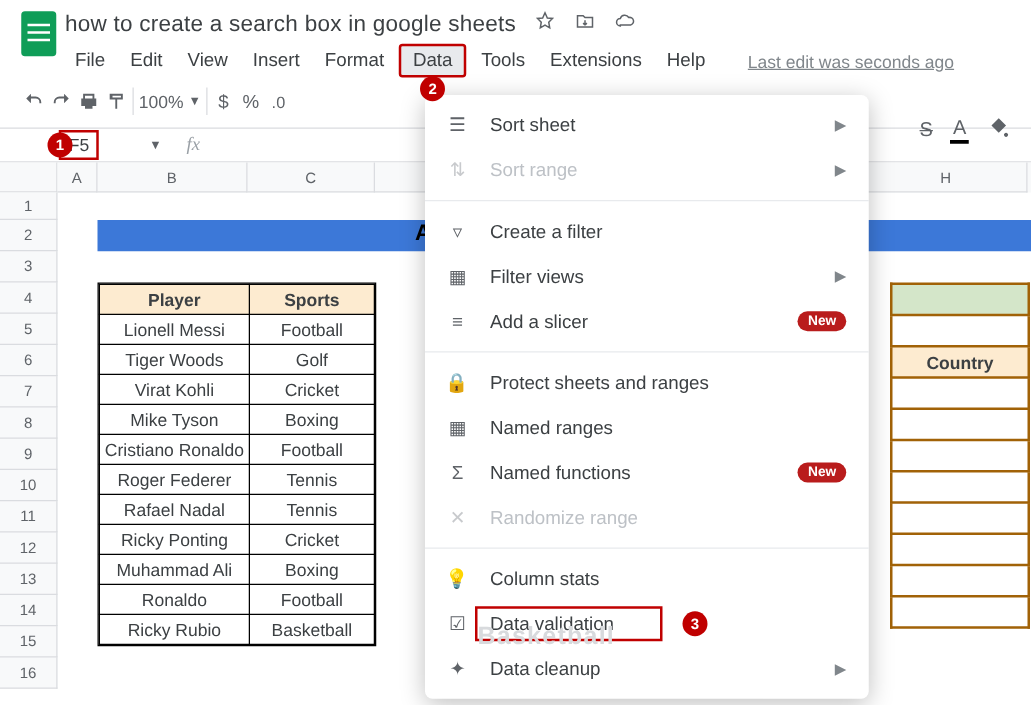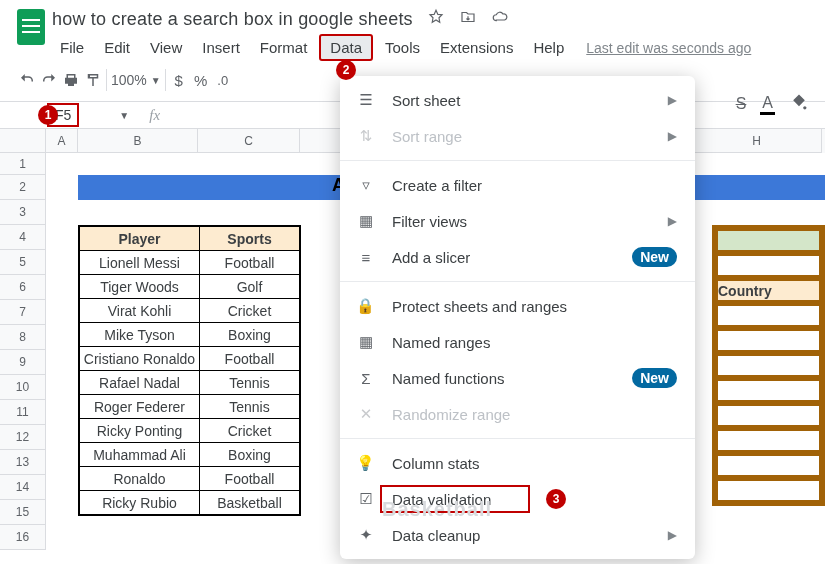--- a/index.html
+++ b/index.html
@@ -17,21 +17,21 @@
   .doc-name-row { display:flex; align-items:center; gap:14px; }
   .doc-name { font-size:18px; color:#3c4043; letter-spacing:.2px;}
   .doc-icons { display:flex; gap:14px; color:#5f6368;}
   .doc-icons svg{ width:18px; height:18px; fill:none; stroke:#5f6368; stroke-width:1.6;}
   .menu-bar { display:flex; gap:4px; margin-top:4px; align-items:center;}
   .menu-item { padding:4px 8px; font-size:15px; color:#3c4043; border-radius:3px; cursor:pointer;}
   .menu-item.boxed { border:2px solid #c00000; background:#e8eaed; padding:3px 9px; position:relative;}
   .badge-num { position:absolute; width:20px; height:20px; border-radius:50%; background:#c00000; color:#fff;
      font-size:12px; font-weight:bold; display:flex; align-items:center; justify-content:center; z-index:30;}
   .badge-2 { top:24px; left:50%; transform:translateX(-50%);}
-  .last-edit { font-size:14px; color:#80868b; text-decoration:underline; margin-left:10px;}
+  .last-edit { font-size:14px; color:#80868b; text-decoration:underline; margin-left:22px;}
   
   .toolbar { display:flex; align-items:center; gap:4px; padding:8px 14px 10px 18px; color:#5f6368;}
   .tool-ico { width:18px; height:18px; display:flex; align-items:center; justify-content:center;}
   .tool-ico svg { width:18px; height:18px; fill:#5f6368;}
   .zoom { font-size:14px; display:flex; align-items:center; gap:4px;}
   .sep { width:1px; height:22px; background:#dadce0;}
   .toolbar-right-gap { flex:1; }
   
   .formula-bar { display:flex; align-items:center; height:28px; border-top:1px solid #dadce0; border-bottom:1px solid #dadce0;}
   .name-box-wrap { display:flex; align-items:center; position:relative; padding:0 4px;}
@@ -54,37 +54,37 @@
   .tbl { position:absolute; left:32px; top:72px; border:1px solid #000; }
   .tbl table { border-collapse:collapse;}
   .tbl th, .tbl td { border:1px solid #000; font-size:14px; text-align:center; height:24px;}
   .tbl th { background:#fdebd0; font-weight:bold; width:120px;}
   .tbl td.player { width:120px;margin-top:40px;}
   .tbl td.sport { width:100px;}
   .tbl th.sport { width:100px;}
   
   .country-tbl { position:absolute; left:666px; top:72px; }
   .country-tbl table { border-collapse:collapse;}
-  .country-tbl td, .country-tbl th { border:6px solid #a16207; width:110px; height:25px; font-size:14px; text-align:left;}
+  .country-tbl td, .country-tbl th { border:2px solid #a16207; width:110px; height:25px; font-size:14px; text-align:center;}
   .country-tbl .hdr { background:#fdebd0; font-weight:bold;}
   .country-tbl .ghdr { background:#d4e6c9; height:25px;}
   
   .title-strip { position:absolute; left:32px; top:22px; right:0; height:25px; background:#3c78d8;}
   .title-letter { position:absolute; left:286px; top:22px; font-size:18px; font-weight:bold; color:#000;}
   
   .dropdown { position:absolute; left:340px; top:76px; width:355px; background:#fff; border-radius:6px;
      box-shadow:0 4px 20px rgba(0,0,0,.25); padding:6px 0; z-index:20;}
   .dd-item { display:flex; align-items:center; height:36px; padding:0 18px 0 16px; gap:16px; font-size:15px; color:#3c4043; cursor:pointer;}
   .dd-item.disabled { color:#bdc1c6;}
   .dd-item .dd-ico { width:20px; display:flex; justify-content:center; color:#5f6368;}
   .dd-item.disabled .dd-ico { color:#c8cacd;}
   .dd-item .dd-label { flex:1;}
   .dd-item .arrow { color:#80868b; font-size:12px;}
   .dd-div { height:1px; background:#e8eaed; margin:6px 0;}
-  .new-pill { background:#0369a1; color:#fff; font-size:14px; font-weight:bold; padding:2px 8px; border-radius:10px;text-align:center;}
+  .new-pill { background:#b91c1c; color:#fff; font-size:11px; font-weight:bold; padding:2px 8px; border-radius:10px;text-align:center;}
   .dd-item.boxed2 { position:relative; }
   .dd-item.boxed2 .boxed-frame { position:absolute; left:40px; top:4px; width:150px; height:28px; border:2px solid #c00000;}
   .badge-3 { position:absolute; left:206px; top:50%; transform:translateY(-50%);}
   .watermark { position:absolute; left:42px; bottom:38px; font-size:20px; color:#d8dadd; font-weight:600; letter-spacing:1px; pointer-events:none;}
   
   .rt-tools { position:absolute; right:16px; top:92px; display:flex; gap:14px; align-items:center; color:#5f6368;}
   .rt-tools .s { text-decoration:line-through; font-size:16px;}
   .rt-tools .a { font-size:16px; border-bottom:3px solid #000; padding:0 2px;}
   .rt-tools svg{ width:20px; height:20px; fill:#5f6368;}
   
@@ -238,25 +238,25 @@
               </tr>
           <tr>
                 <td class="player">Mike Tyson</td>
                 <td class="sport">Boxing</td>
               </tr>
           <tr>
                 <td class="player">Cristiano Ronaldo</td>
                 <td class="sport">Football</td>
               </tr>
           <tr>
+                <td class="player">Roger Federer</td>
+                <td class="sport">Tennis</td>
+              </tr>
+          <tr>
                 <td class="player">Rafael Nadal</td>
-                <td class="sport">Tennis</td>
-              </tr>
-          <tr>
-                <td class="player">Roger Federer</td>
                 <td class="sport">Tennis</td>
               </tr>
           <tr>
                 <td class="player">Ricky Ponting</td>
                 <td class="sport">Cricket</td>
               </tr>
           <tr>
                 <td class="player">Muhammad Ali</td>
                 <td class="sport">Boxing</td>
               </tr>

